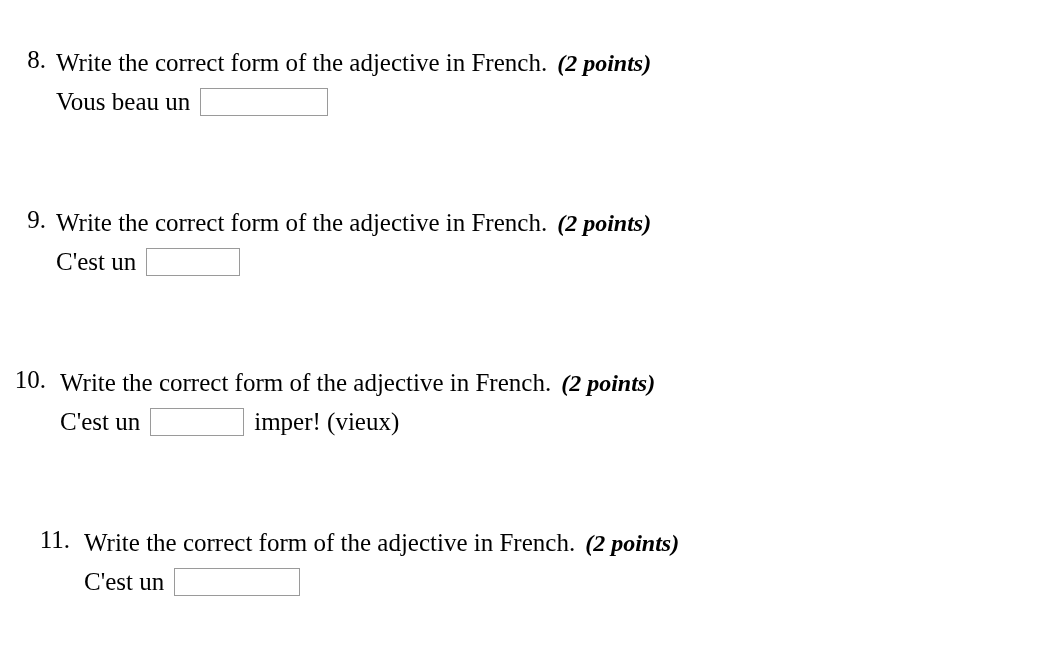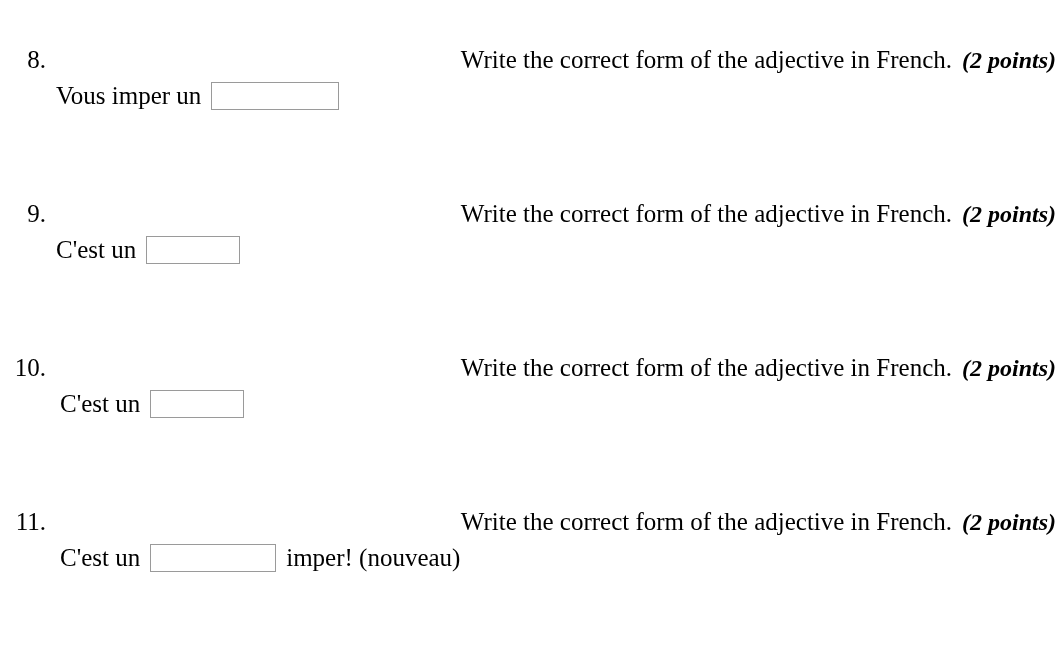--- a/index.html
+++ b/index.html
@@ -33,23 +33,22 @@
     font-size: 25px;
     line-height: 32px;
     flex: 0 0 auto;
     box-sizing: border-box;
   }
   .q-body {
     flex: 1 1 auto;
   }
   .q-prompt-line {
     font-size: 25px;
-    line-height: 32px;
+    line-height: 38px;
     white-space: nowrap;
-    text-align: right;
   }
   .q-points {
     font-style: italic;
     font-weight: bold;
     margin-left: 10px;
     font-size: 24px;
   }
   .q-answer-line {
     display: flex;
     align-items: center;
@@ -70,38 +69,38 @@
     vertical-align: middle;
     box-sizing: border-box;
     padding: 0;
     font-family: "Liberation Serif", serif;
     font-size: 20px;
   }
   
   .q8  { margin-top: 0px; }
   .q9  { margin-top: 86px; }
   .q10 { margin-top: 86px; }
-  .q11 { margin-top: 86px; }
+  .q11 { margin-top: 86px; margin-left: 24px; }
 
   .q10 .q-number, .q11 .q-number { width: 56px; }
   .q10 .q-body, .q11 .q-body { margin-left: 4px; }
 </style>
 </head>
 <body>
 
 <div class="page">
 
   <div class="question q8">
     <div class="q-number">8.</div>
     <div class="q-body">
       <div class="q-prompt-line">
         <span>Write the correct form of the adjective in French.</span><span class="q-points">(2 points)</span>
       </div>
       <div class="q-answer-line">
-        <span class="seg">Vous imper un</span>
+        <span class="seg">Vous beau un</span>
         <input class="answer-box" style="width: 128px;" type="text" value="">
       </div>
     </div>
   </div>
 
   <div class="question q9">
     <div class="q-number">9.</div>
     <div class="q-body">
       <div class="q-prompt-line">
         <span>Write the correct form of the adjective in French.</span><span class="q-points">(2 points)</span>
@@ -115,31 +114,31 @@
 
   <div class="question q10">
     <div class="q-number">10.</div>
     <div class="q-body">
       <div class="q-prompt-line">
         <span>Write the correct form of the adjective in French.</span><span class="q-points">(2 points)</span>
       </div>
       <div class="q-answer-line">
         <span class="seg">C'est un</span>
         <input class="answer-box" style="width: 94px;" type="text" value="">
+        <span class="seg">imper! (vieux)</span>
       </div>
     </div>
   </div>
 
   <div class="question q11">
     <div class="q-number">11.</div>
     <div class="q-body">
       <div class="q-prompt-line">
         <span>Write the correct form of the adjective in French.</span><span class="q-points">(2 points)</span>
       </div>
       <div class="q-answer-line">
         <span class="seg">C'est un</span>
         <input class="answer-box" style="width: 126px;" type="text" value="">
-        <span class="seg">imper! (nouveau)</span>
       </div>
     </div>
   </div>
 
 </div>
 
 </body></html>

